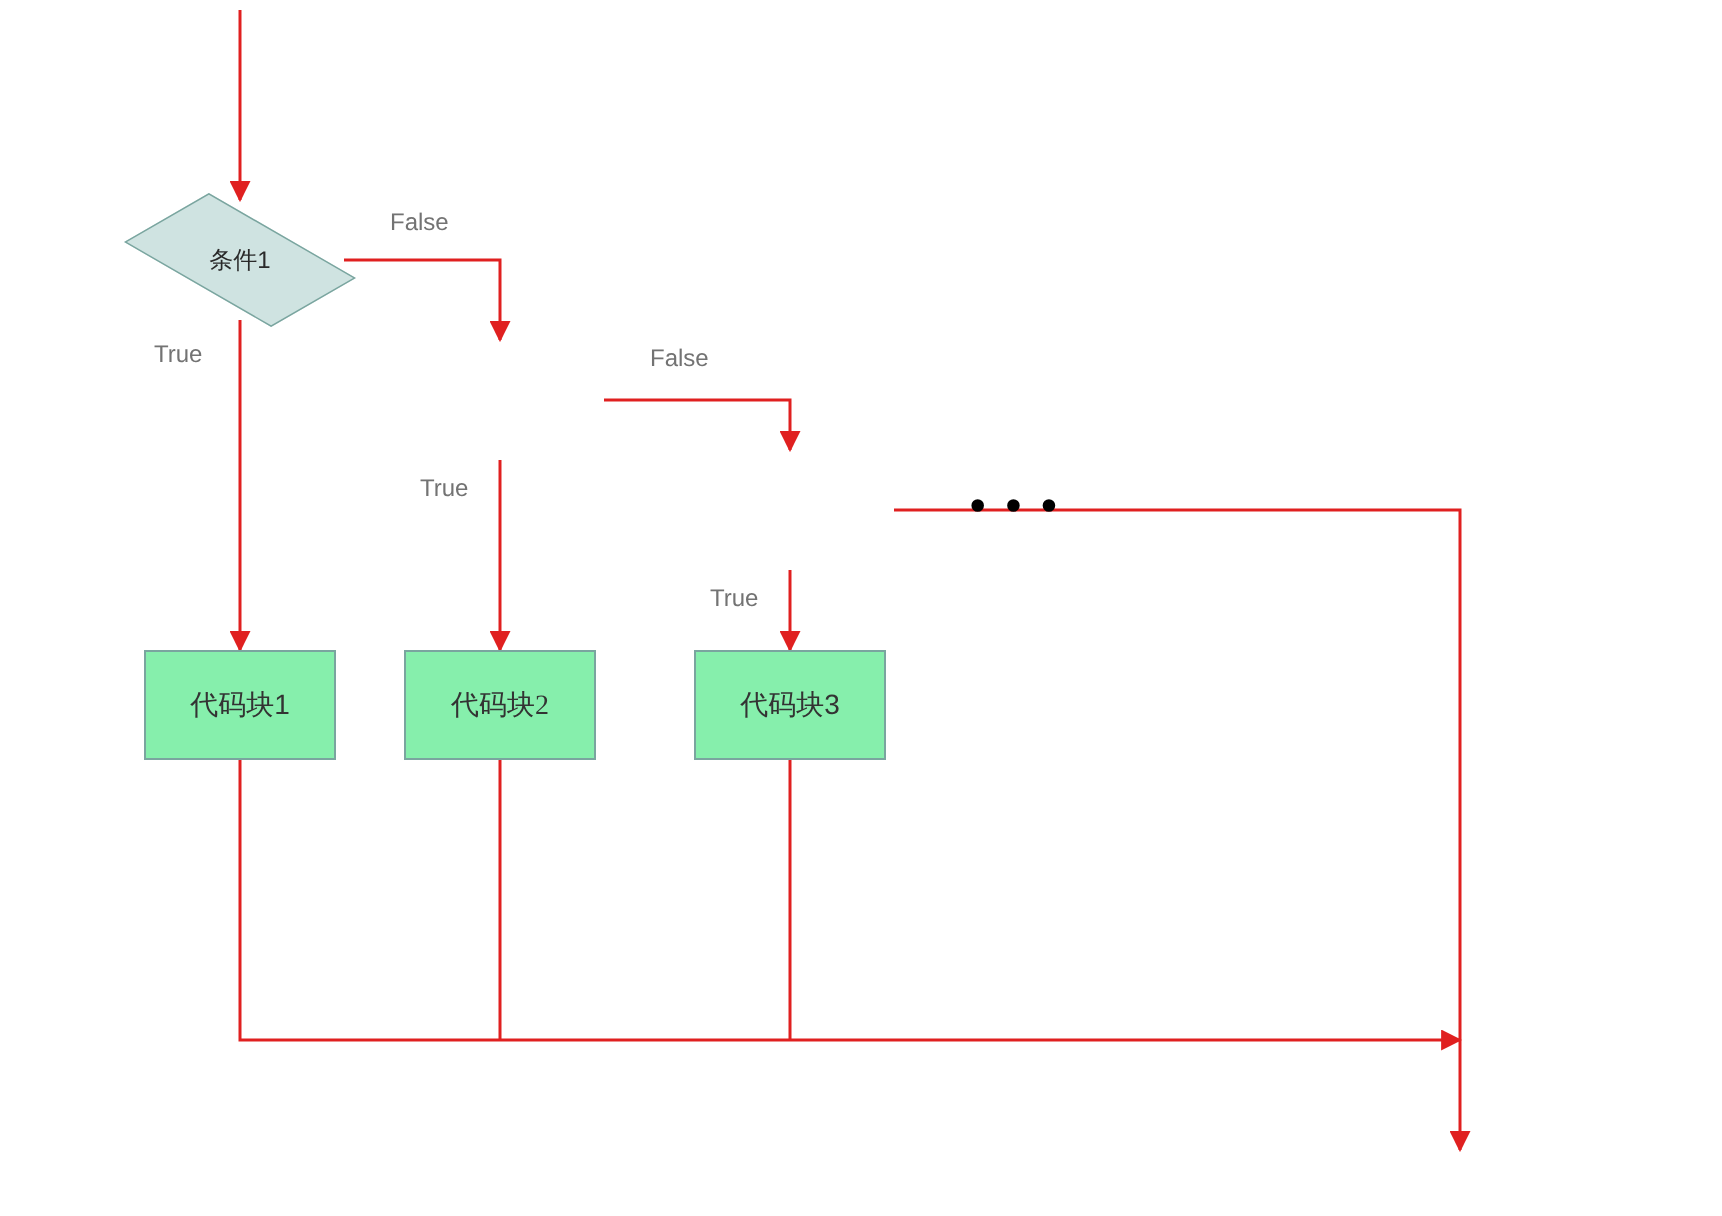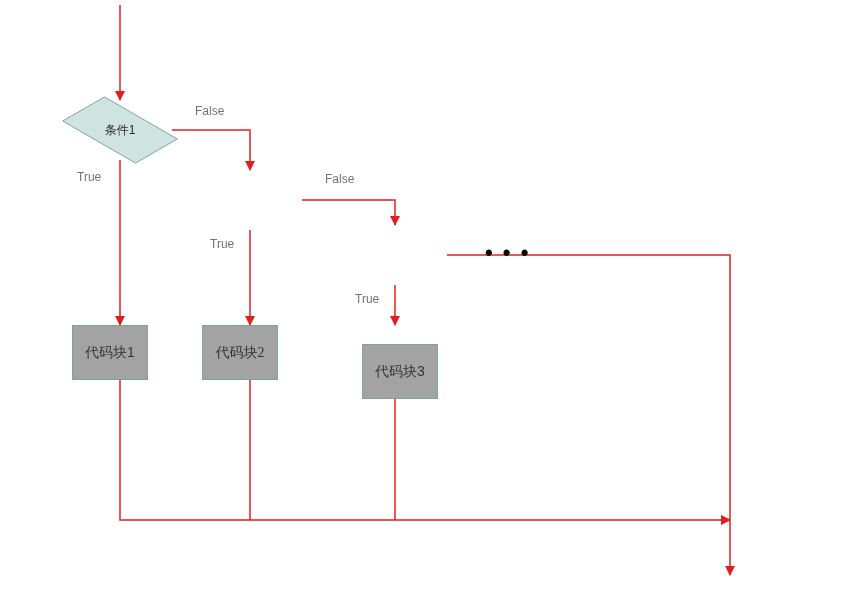--- a/index.html
+++ b/index.html
@@ -48,23 +48,23 @@
     transform-origin: center center;
     box-sizing: border-box;
   }
   .diamond .lbl {
     position: relative;
     z-index: 2;
     font-size: 12px;
     color: #2a2a2a;
   }
   .block {
-    width: 76px;
+    width: 96px;
     height: 55px;
-    background: #a3a3a3;
+    background: #86efac;
     border: 1px solid #7aa59f;
     font-size: 14px;
     color: #333;
   }
   .edge-label {
     position: absolute;
     font-size: 12px;
     color: #737373;
     white-space: nowrap;
   }
@@ -121,21 +121,21 @@
 
 
   <div class="node block" style="left:72px; top:325px;">
     <span>代码块1</span>
   </div>
 
   <div class="node block" style="left:202px; top:325px;font-family:Liberation Serif, serif;">
     <span>代码块2</span>
   </div>
 
-  <div class="node block" style="left:347px; top:344px;margin-left:15px;">
+  <div class="node block" style="left:347px; top:325px;">
     <span>代码块3</span>
   </div>
 
   <div class="ellipsis" style="left:485px; top:240px;">
     <span>• • •</span>
   </div>
 
   <div class="edge-label" style="left:77px; top:170px;">True</div>
   <div class="edge-label" style="left:195px; top:104px;">False</div>
 

